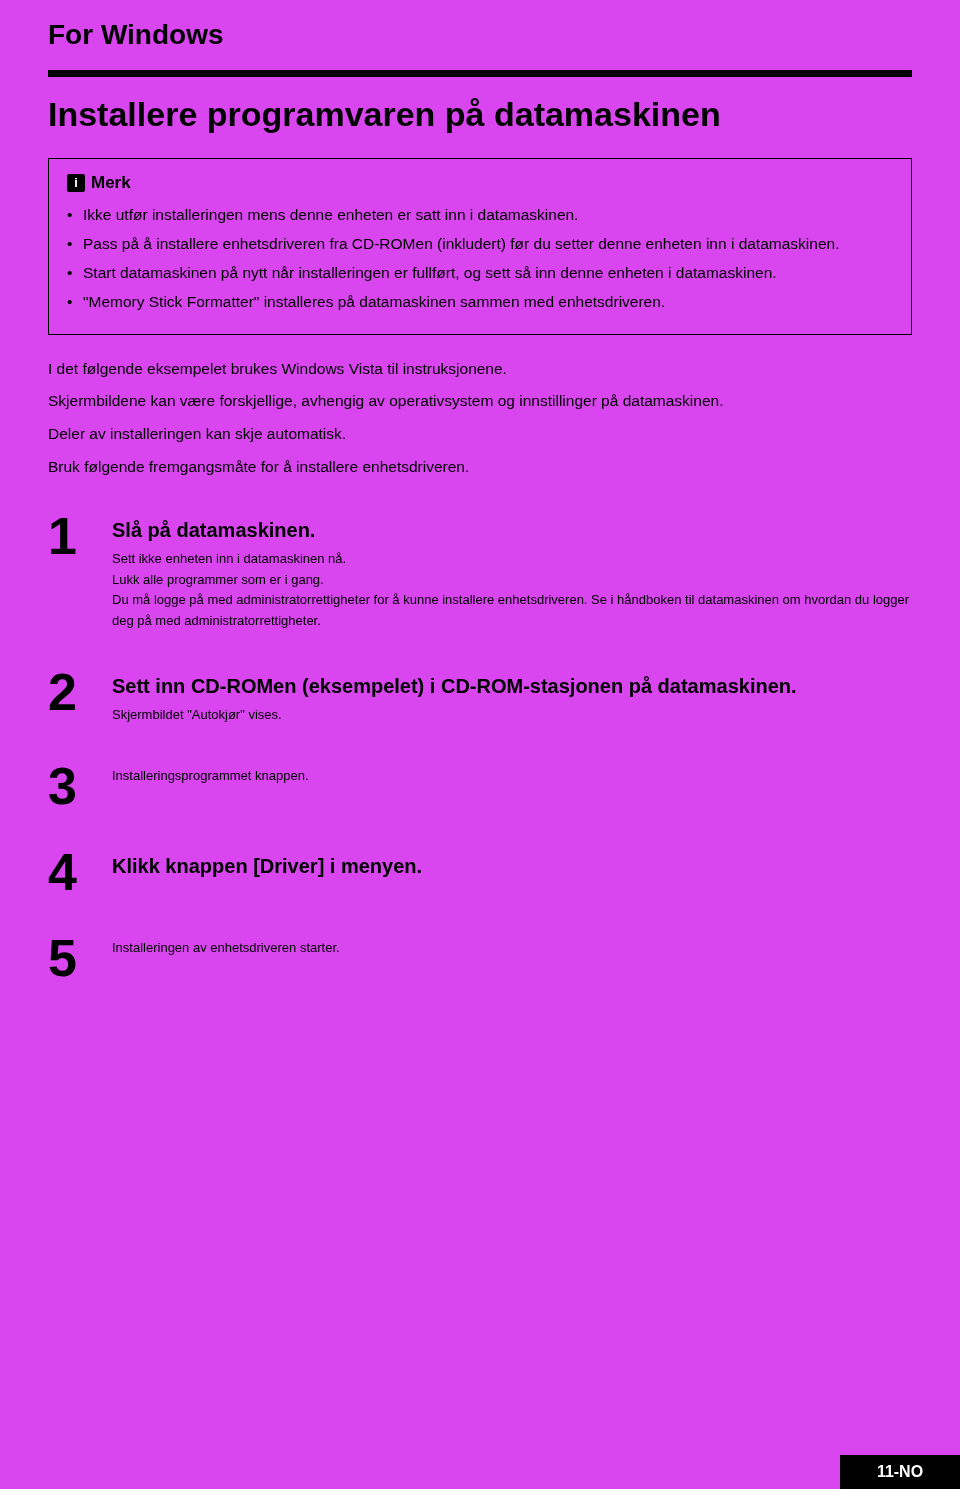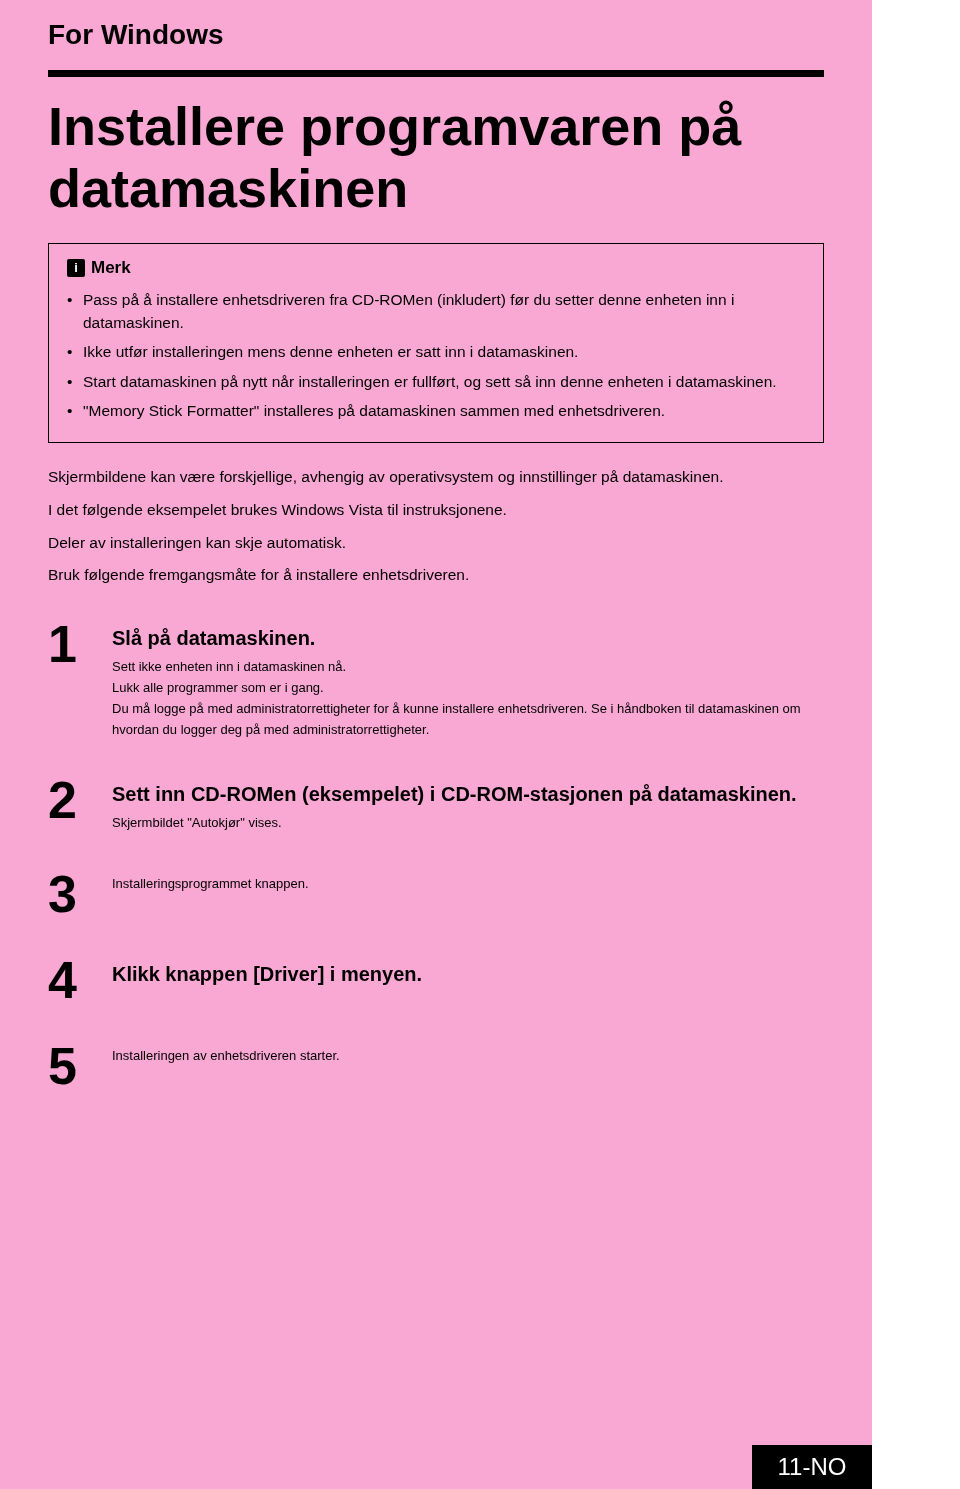--- a/index.html
+++ b/index.html
@@ -11,23 +11,23 @@
     body {
       background: #ffffff;
       font-family: Arial, Helvetica, sans-serif;
       color: #000000;
       width: 960px;
       min-height: 1489px;
       padding: 0;
     }
 
     .page-wrapper {
-      width: 872px;
+      width: 960px;
       min-height: 1489px;
-      background: #f9a8d4;
+      background: #d946ef;
       padding: 0 48px 48px 48px;
       position: relative;
     }
 
     .top-section {
       padding-top: 18px;
       padding-bottom: 8px;
     }
 
     .for-windows-title {
@@ -39,21 +39,21 @@
 
     .black-bar {
       width: 100%;
       height: 7px;
       background: #000000;
       margin-top: 10px;
       margin-bottom: 18px;
     }
 
     .main-title {
-      font-size: 54px;
+      font-size: 34px;
       font-weight: bold;
       color: #000000;
       line-height: 1.15;
       margin-bottom: 24px;
     }
 
     .note-box {
       border: 1.5px solid #000000;
       padding: 14px 18px 14px 18px;
       margin-bottom: 22px;
@@ -154,22 +154,22 @@
       font-weight: normal;
     }
 
     .page-number-bar {
       position: absolute;
       bottom: 0;
       right: 0;
       width: 120px;
       background: #000000;
       color: #ffffff;
-      font-size: 24px;
-      font-weight: normal;
+      font-size: 16px;
+      font-weight: bold;
       text-align: center;
       padding: 8px 10px;
     }
   </style>
 </head>
 <body>
 
 <div class="page-wrapper">
 
   <div class="top-section">
@@ -179,30 +179,30 @@
   <div class="black-bar"></div>
 
   <h1 class="main-title">Installere programvaren på datamaskinen</h1>
 
   <div class="note-box">
     <div class="note-header">
       <span class="note-icon">i</span>
       <span>Merk</span>
     </div>
     <ul class="note-list">
+      <li>Ikke utfør installeringen mens denne enheten er satt inn i datamaskinen.</li>
       <li>Pass på å installere enhetsdriveren fra CD-ROMen (inkludert) før du setter denne enheten inn i datamaskinen.</li>
-      <li>Ikke utfør installeringen mens denne enheten er satt inn i datamaskinen.</li>
       <li>Start datamaskinen på nytt når installeringen er fullført, og sett så inn denne enheten i datamaskinen.</li>
       <li>"Memory Stick Formatter" installeres på datamaskinen sammen med enhetsdriveren.</li>
     </ul>
   </div>
 
   <div class="body-section">
+    <p class="body-text">I det følgende eksempelet brukes Windows Vista til instruksjonene.</p>
     <p class="body-text">Skjermbildene kan være forskjellige, avhengig av operativsystem og innstillinger på datamaskinen.</p>
-    <p class="body-text">I det følgende eksempelet brukes Windows Vista til instruksjonene.</p>
     <p class="body-text">Deler av installeringen kan skje automatisk.</p>
     <p class="body-text">Bruk følgende fremgangsmåte for å installere enhetsdriveren.</p>
   </div>
 
   <div class="steps-section">
 
     <div class="step">
       <div class="step-number">1</div>
       <div class="step-content">
         <div class="step-main-text">Slå på datamaskinen.</div>

